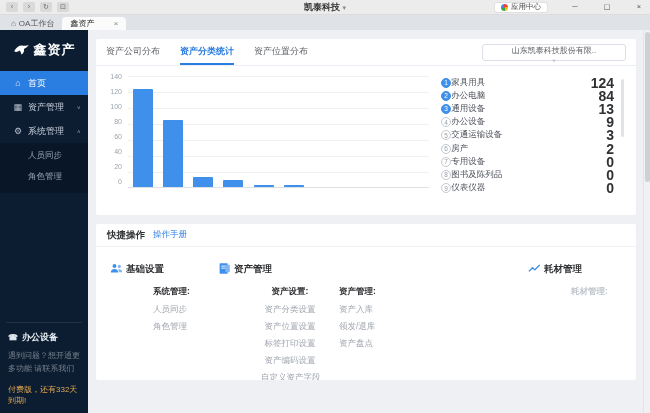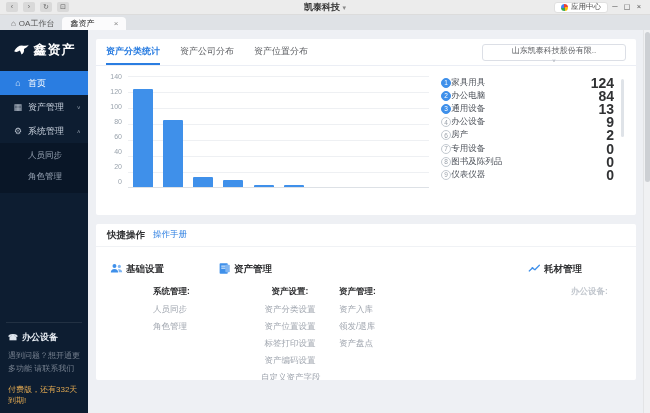--- a/index.html
+++ b/index.html
@@ -5,21 +5,21 @@
   * { margin:0; padding:0; box-sizing:border-box; }
   html,body { width:650px; height:413px; overflow:hidden; }
   body { font-family:"Liberation Sans", sans-serif; }
   .window { width:650px; height:413px; display:flex; flex-direction:column; background:#eef0f4; }
 
   
   .chrome { height:15px; background:#ececec; border-bottom:1px solid #dcdcdc; display:flex; align-items:center; padding:0 6px; position:relative; flex:0 0 auto; }
   .nav-btn { width:12px; height:10px; background:#d9d9d9; border-radius:2px; margin-right:5px; font-size:7px; line-height:10px; text-align:center; color:#666; }
   .chrome-title { position:absolute; left:0; right:0; text-align:center; font-size:9px; color:#333; font-weight:bold; pointer-events:none; }
   .title-caret { font-weight:normal; font-size:7px; color:#888; }
-  .chrome-right { margin-left:auto; display:flex; align-items:flex-start; gap:2px; }
+  .chrome-right { margin-left:auto; display:flex; align-items:flex-start; gap:22px; }
   .app-center { background:#fff; border:1px solid #e0e0e0; border-radius:3px; height:11px; display:flex; align-items:center; gap:3px; padding:0 6px; font-size:7.5px; color:#444; }
   .app-center-dot { width:7px; height:7px; border-radius:50%; background:conic-gradient(#ea4335 0 25%, #fbbc05 25% 50%, #34a853 50% 75%, #4285f4 75% 100%); }
   .win-ctl { font-size:7.5px; color:#555; width:10px; text-align:center; }
 
   
   .tabstrip { height:15px; background:#dfe2e6; display:flex; align-items:flex-end; padding-left:3px; flex:0 0 auto; }
   .tab { height:13px; display:flex; align-items:center; gap:3px; font-size:8px; color:#444; padding:0 8px; }
   .tab.inactive { color:#555; }
   .tab.active { background:#fbfbfc; border-radius:4px 4px 0 0; width:64px; justify-content:space-between; color:#222; }
   .tab .t-icon { font-size:8px; color:#666; }
@@ -168,22 +168,22 @@
         </div>
         <div class="contact-desc">遇到问题？想开通更多功能 请联系我们</div>
         <div class="license">付费版，还有332天到期!</div>
       </div>
     </div>
 
     <div class="main">
 
       <div class="card card1">
         <div class="card1-head">
+          <span class="ct-tab">资产公司分布</span>
           <span class="ct-tab active">资产分类统计</span>
-          <span class="ct-tab">资产公司分布</span>
           <span class="ct-tab">资产位置分布</span>
           <div class="select">
             <span>山东凯泰科技股份有限..</span>
             <span class="s-caret">∨</span>
           </div>
         </div>
 
         <div class="chart-wrap">
           <div class="chart">
             <ul class="yticks">
@@ -256,20 +256,25 @@
               </div>
                 <div class="lg-row is-top">
                 <span class="rank">3</span>
                 <span class="lg-label">通用设备</span>
                 <span class="lg-val">13</span>
               </div>
                 <div class="lg-row">
                 <span class="rank">4</span>
                 <span class="lg-label">办公设备</span>
                 <span class="lg-val">9</span>
+              </div>
+                <div class="lg-row">
+                <span class="rank">5</span>
+                <span class="lg-label">交通运输设备</span>
+                <span class="lg-val">3</span>
               </div>
                 <div class="lg-row">
                 <span class="rank">6</span>
                 <span class="lg-label">房产</span>
                 <span class="lg-val">2</span>
               </div>
                 <div class="lg-row">
                 <span class="rank">7</span>
                 <span class="lg-label">专用设备</span>
                 <span class="lg-val">0</span>
@@ -347,21 +352,21 @@
           </div>
 
           <div class="group">
             <svg class="g-ico" viewBox="0 0 16 16">
               <polyline points="1.5,11 5.5,7.5 8.5,9.5 14,4" fill="none" stroke="#3f90ea" stroke-width="1.6" stroke-linecap="round" stroke-linejoin="round"></polyline>
               <circle cx="5.5" cy="7.5" r="1.2" fill="#3f90ea"></circle>
             </svg>
             <span class="g-title">耗材管理</span>
             <div class="g-content">
               <div class="sub-col">
-                <div class="sub-title faint">办公设备:</div>
+                <div class="sub-title faint">耗材管理:</div>
               </div>
             </div>
           </div>
 
         </div>
       </div>
 
       <div class="v-scroll">
           <span class="v-thumb"></span>
         </div>

